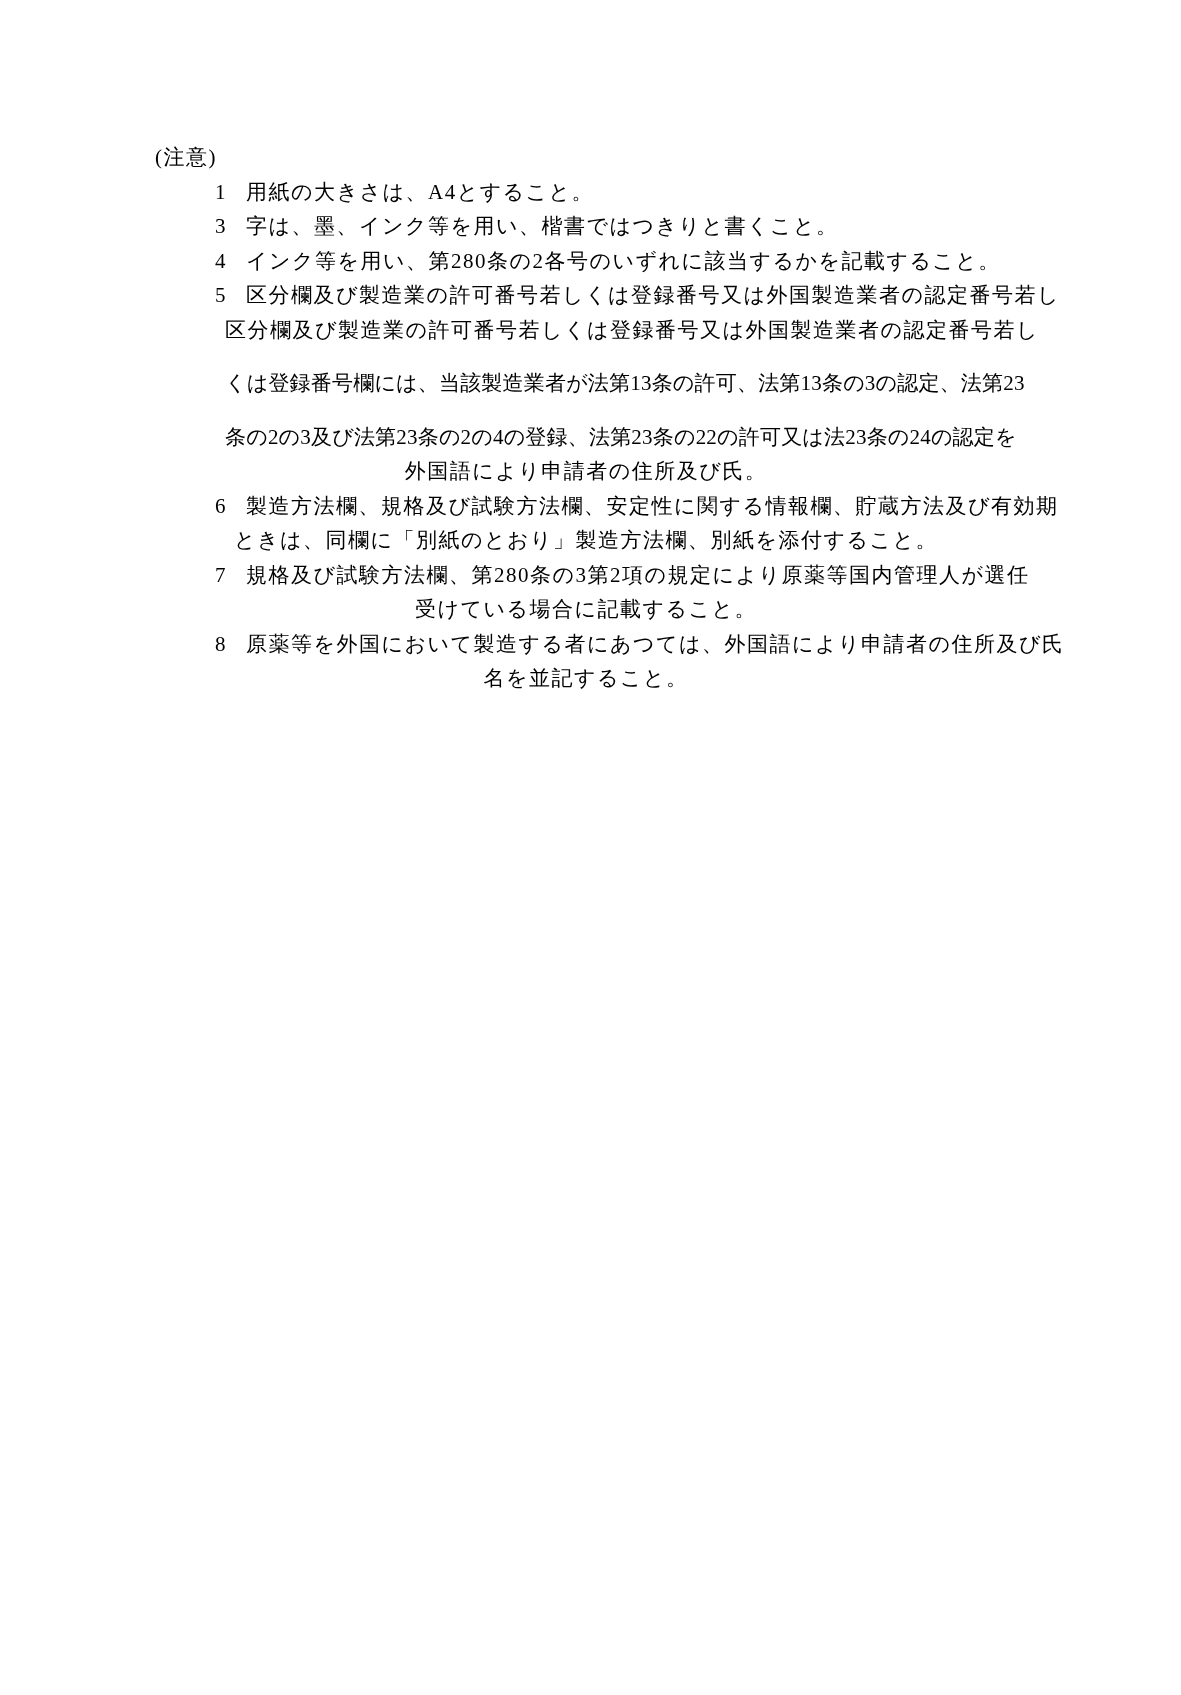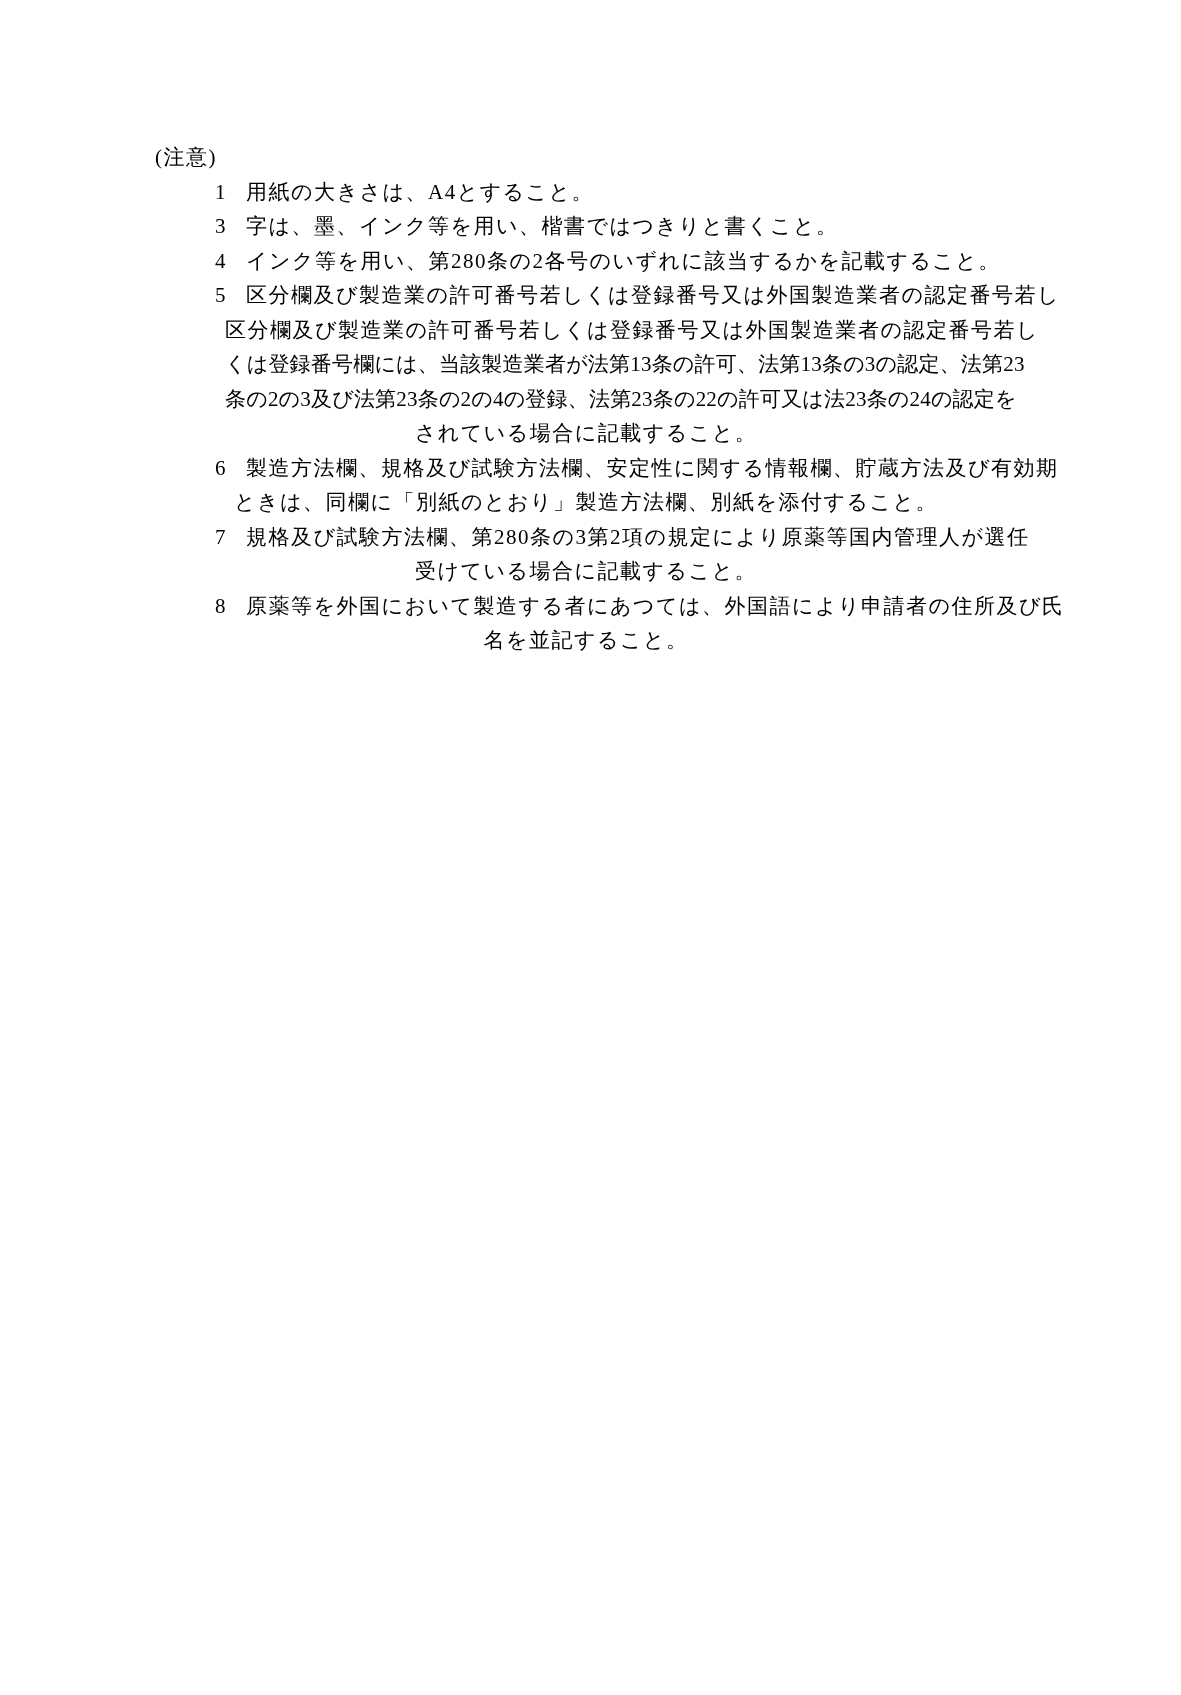--- a/index.html
+++ b/index.html
@@ -35,20 +35,21 @@
     display: inline-block;
     width: 31px;
     letter-spacing: 0;
   }
   .cont {
     padding-left: 225px;
     text-align: center;
   }
   .dense {
     letter-spacing: 0.2px;
+    margin-top: 19px;
   }
 </style>
 </head>
 <body>
 
 <div class="doc">
 
   <div class="line heading">(注意)</div>
 
   <div class="line first">
@@ -63,21 +64,21 @@
   <div class="line first">
     <span class="num">4</span><span>インク等を用い、第280条の2各号のいずれに該当するかを記載すること。</span>
   </div>
 
   <div class="line first">
     <span class="num">5</span><span>区分欄及び製造業の許可番号若しくは登録番号又は外国製造業者の認定番号若し</span>
   </div>
   <div class="line cont">区分欄及び製造業の許可番号若しくは登録番号又は外国製造業者の認定番号若し</div>
   <div class="line cont dense">くは登録番号欄には、当該製造業者が法第13条の許可、法第13条の3の認定、法第23</div>
   <div class="line cont dense">条の2の3及び法第23条の2の4の登録、法第23条の22の許可又は法23条の24の認定を</div>
-  <div class="line cont">されている場合に記載すること。</div>
+  <div class="line cont">外国語により申請者の住所及び氏。</div>
 
   <div class="line first">
     <span class="num">6</span><span>製造方法欄、規格及び試験方法欄、安定性に関する情報欄、貯蔵方法及び有効期</span>
   </div>
   <div class="line cont">ときは、同欄に「別紙のとおり」製造方法欄、別紙を添付すること。</div>
 
   <div class="line first">
     <span class="num">7</span><span>規格及び試験方法欄、第280条の3第2項の規定により原薬等国内管理人が選任</span>
   </div>
   <div class="line cont">受けている場合に記載すること。</div>

